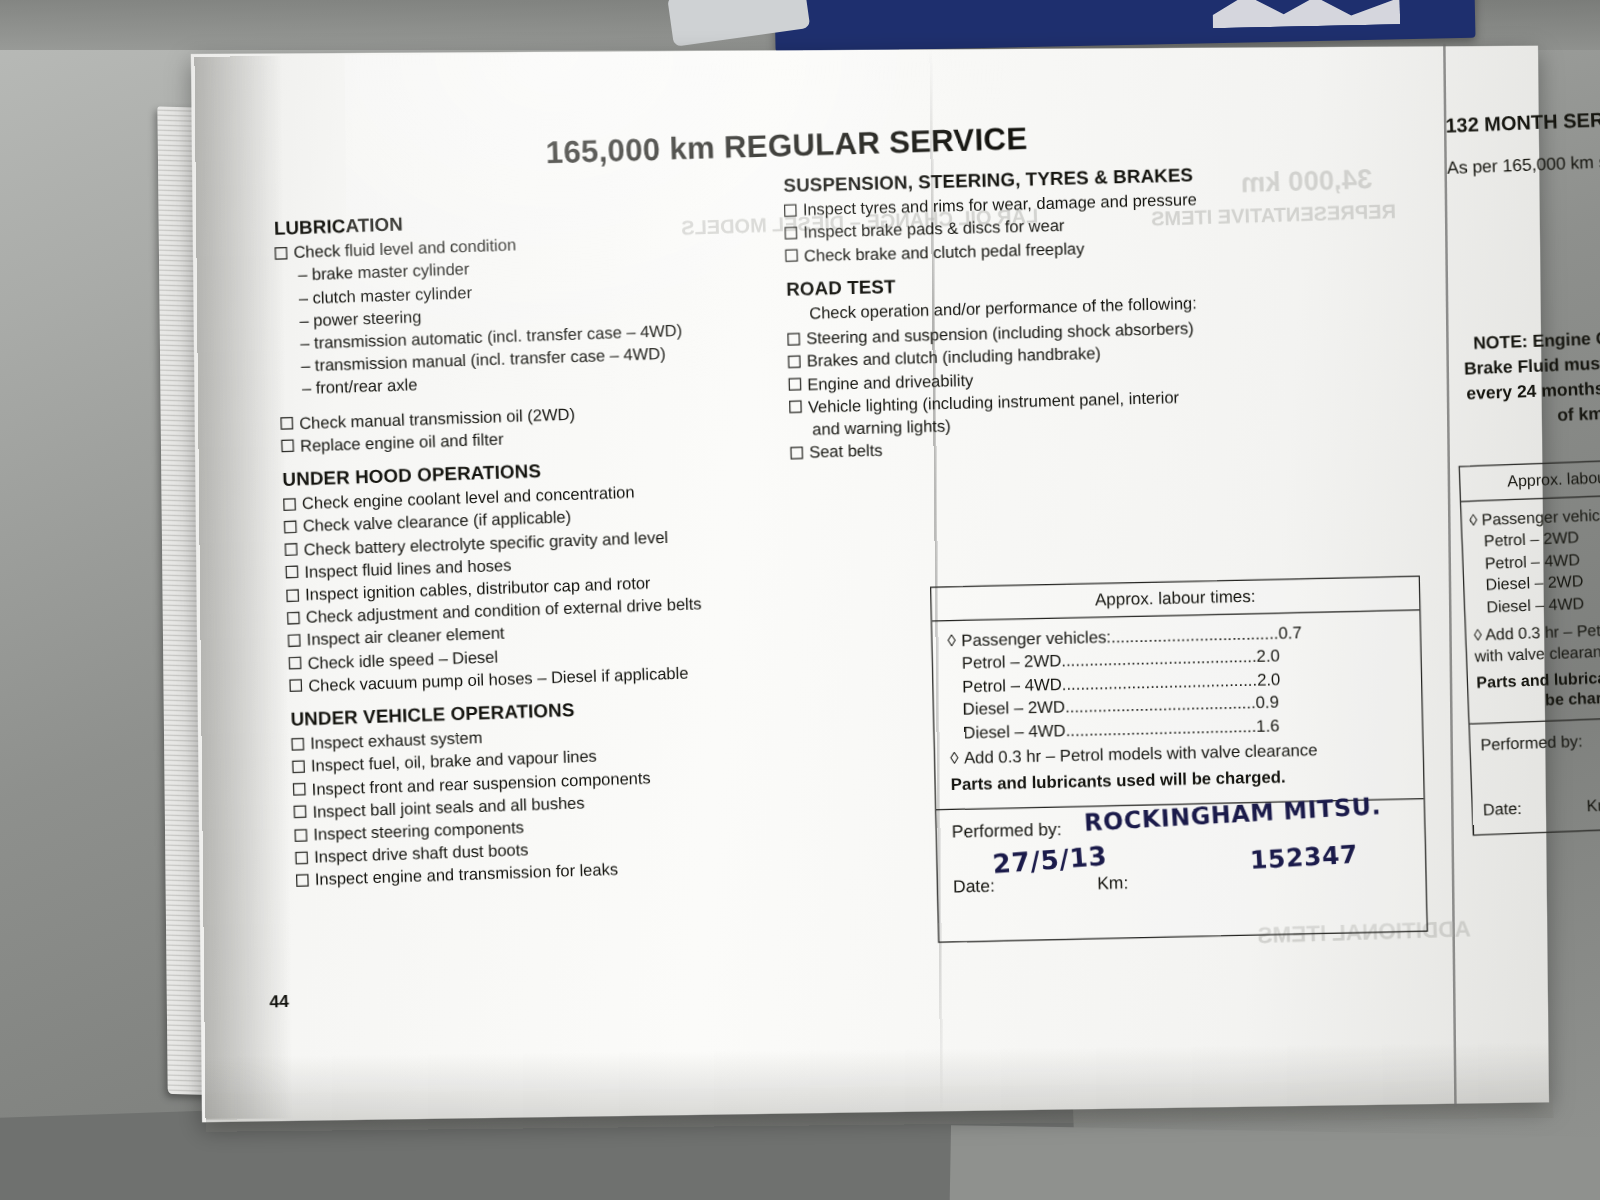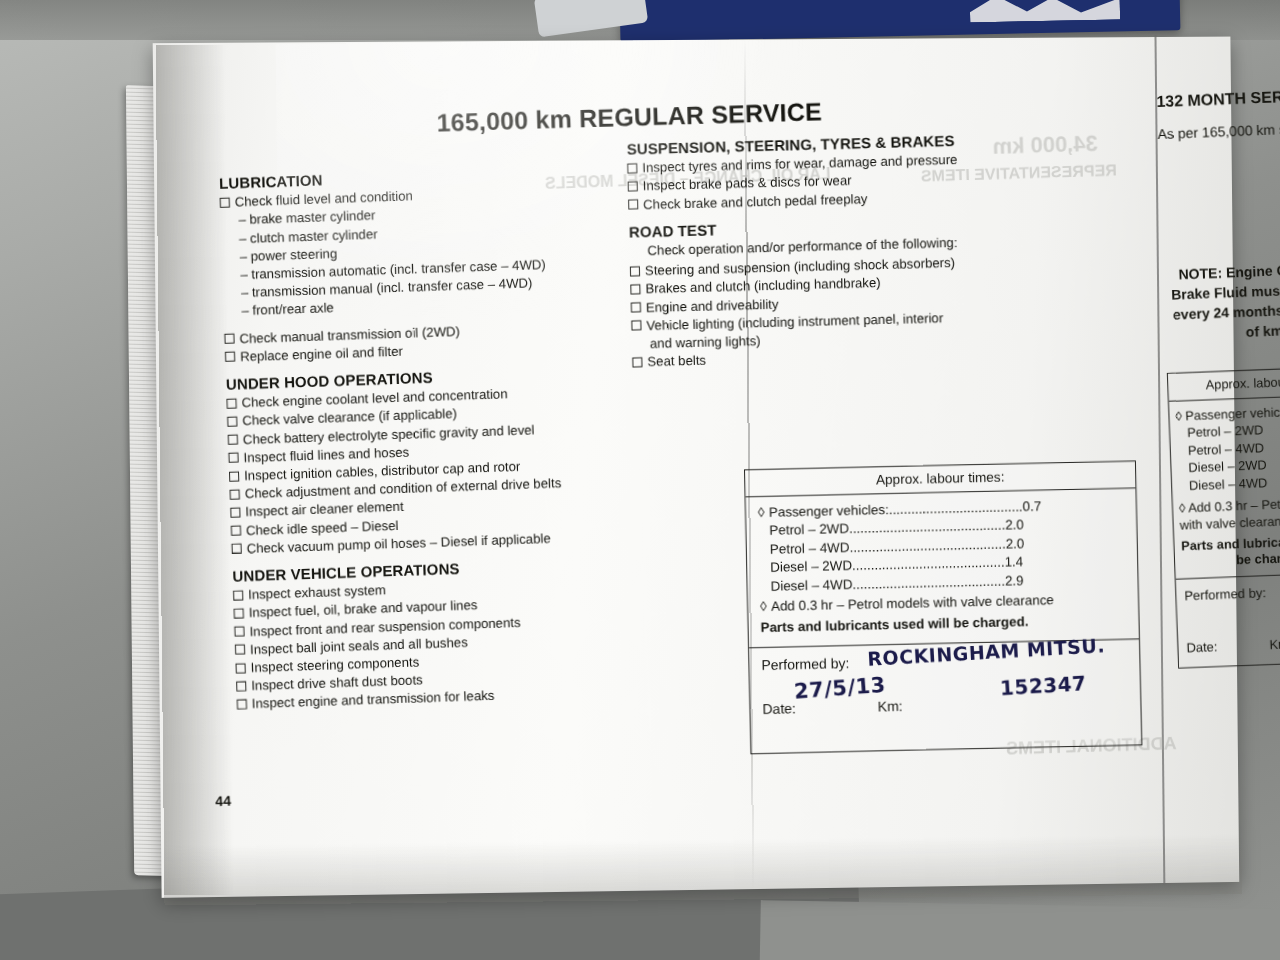--- a/index.html
+++ b/index.html
@@ -399,24 +399,24 @@
           <div class="dotrow">
             <span class="lozenge">◊</span><span>Passenger vehicles:</span><span>....................................</span><span>0.7</span>
           </div>
           <div class="dotrow" style="padding-left:11px">
             <span>Petrol – 2WD</span><span>..........................................</span><span>2.0</span>
           </div>
           <div class="dotrow" style="padding-left:11px">
             <span>Petrol – 4WD</span><span>..........................................</span><span>2.0</span>
           </div>
           <div class="dotrow" style="padding-left:11px">
-            <span>Diesel – 2WD</span><span>.........................................</span><span>1.4</span>
+            <span>Diesel – 2WD</span><span>.........................................</span><span>0.9</span>
           </div>
           <div class="dotrow" style="padding-left:11px">
-            <span>Diesel – 4WD</span><span>.........................................</span><span>2.9</span>
+            <span>Diesel – 4WD</span><span>.........................................</span><span>1.6</span>
           </div>
           <div class="labour-add">
             <span class="lozenge">◊</span><span>Add 0.3 hr – Petrol models with valve clearance</span>
           </div>
           <div class="labour-bold">Parts and lubricants used will be charged.</div>
         </div>
 
         <div class="perf-box">
           <span>Performed by:</span>
           <span class="hand hand-name">ROCKINGHAM MITSU.</span>

